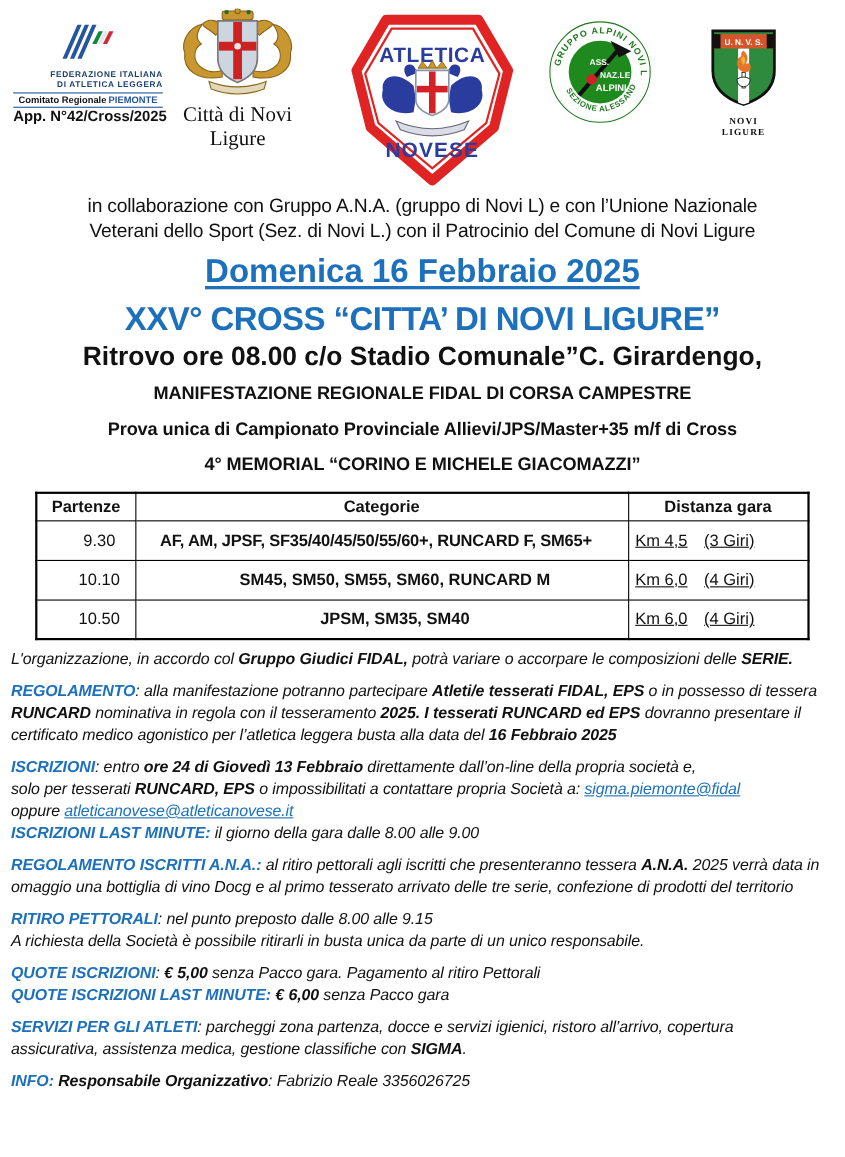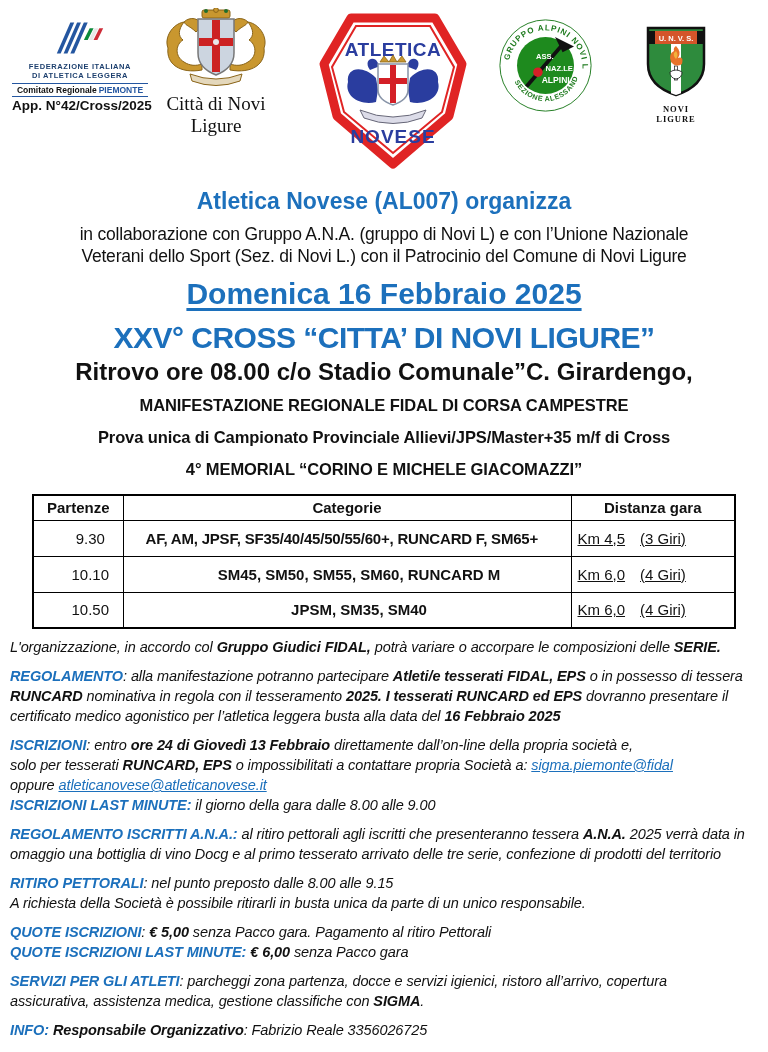--- a/index.html
+++ b/index.html
@@ -8,21 +8,21 @@
   body{
     width:768px;height:1052px;background:#ffffff;color:#111;
     font-family:"Liberation Sans",sans-serif;
   }
   .page{position:relative;width:768px;height:1052px;overflow:hidden;background:#fff;}
 
   
   header{position:relative;height:176px;}
   header .abs{position:absolute;}
   .fidal{left:12px;top:18px;width:136px;text-align:center;}
-  .fidal-l1,.fidal-l2{font-size:7.5px;font-weight:bold;letter-spacing:.6px;color:#1c3f6e;}
+  .fidal-l1,.fidal-l2{font-size:7.5px;font-weight:bold;letter-spacing:.6px;color:#1c3f6e;text-align:right;}
   .fidal-committee{margin-top:3px;border-top:1.5px solid #2456a0;border-bottom:1.5px solid #2456a0;
     font-size:8.5px;font-weight:bold;padding:1px 0;color:#111;white-space:nowrap;}
   .fidal-region{color:#2456a0;margin-left:2px;}
   .app-number{left:12px;top:98px;font-size:13.5px;font-weight:bold;}
   .city-arms{left:148px;top:8px;width:136px;text-align:center;}
   .city-caption{font-family:"Liberation Serif",serif;font-size:19px;margin-top:1px;color:#111;}
   .novese{left:318px;top:12px;width:150px;}
   .alpini{left:498px;top:18px;width:95px;}
   .unvs{left:642px;top:24px;width:68px;text-align:center;}
   .unvs-caption{font-family:"Liberation Serif",serif;font-weight:bold;font-size:8.5px;letter-spacing:1px;margin-top:2px;}
@@ -171,21 +171,20 @@
           <path d="M32 27 Q35 31 32 35 Q29 32 30 29 Z" fill="#f2b23c"></path>
           <path d="M26 48 Q32 44 38 48 Q38 54 32 55 Q26 54 26 48 Z" fill="#ffffff" stroke="#111" stroke-width="0.8"></path>
         </g>
         <text x="32" y="17" text-anchor="middle" font-size="7.5" font-weight="bold" fill="#ffffff">U. N. V. S.</text>
       </svg>
       <div class="unvs-caption">NOVI LIGURE</div>
     </div>
   </header>
 
   <main>
-    <div class="t-organizer">Atletica Novese (AL007) organizza</div>
     <div class="t-collab">
       <div>in collaborazione con Gruppo A.N.A. (gruppo di Novi L) e con l’Unione Nazionale</div>
       <div>Veterani dello Sport (Sez. di Novi L.) con il Patrocinio del Comune di Novi Ligure</div>
     </div>
     <div class="t-date">Domenica 16 Febbraio 2025</div>
     <div class="t-race">XXV° CROSS “CITTA’ DI NOVI LIGURE”</div>
     <div class="t-meet">
       <div>Ritrovo ore 08.00  c/o Stadio Comunale”C. Girardengo,</div>
     </div>
     <div class="t-small">MANIFESTAZIONE REGIONALE FIDAL DI CORSA CAMPESTRE</div>

